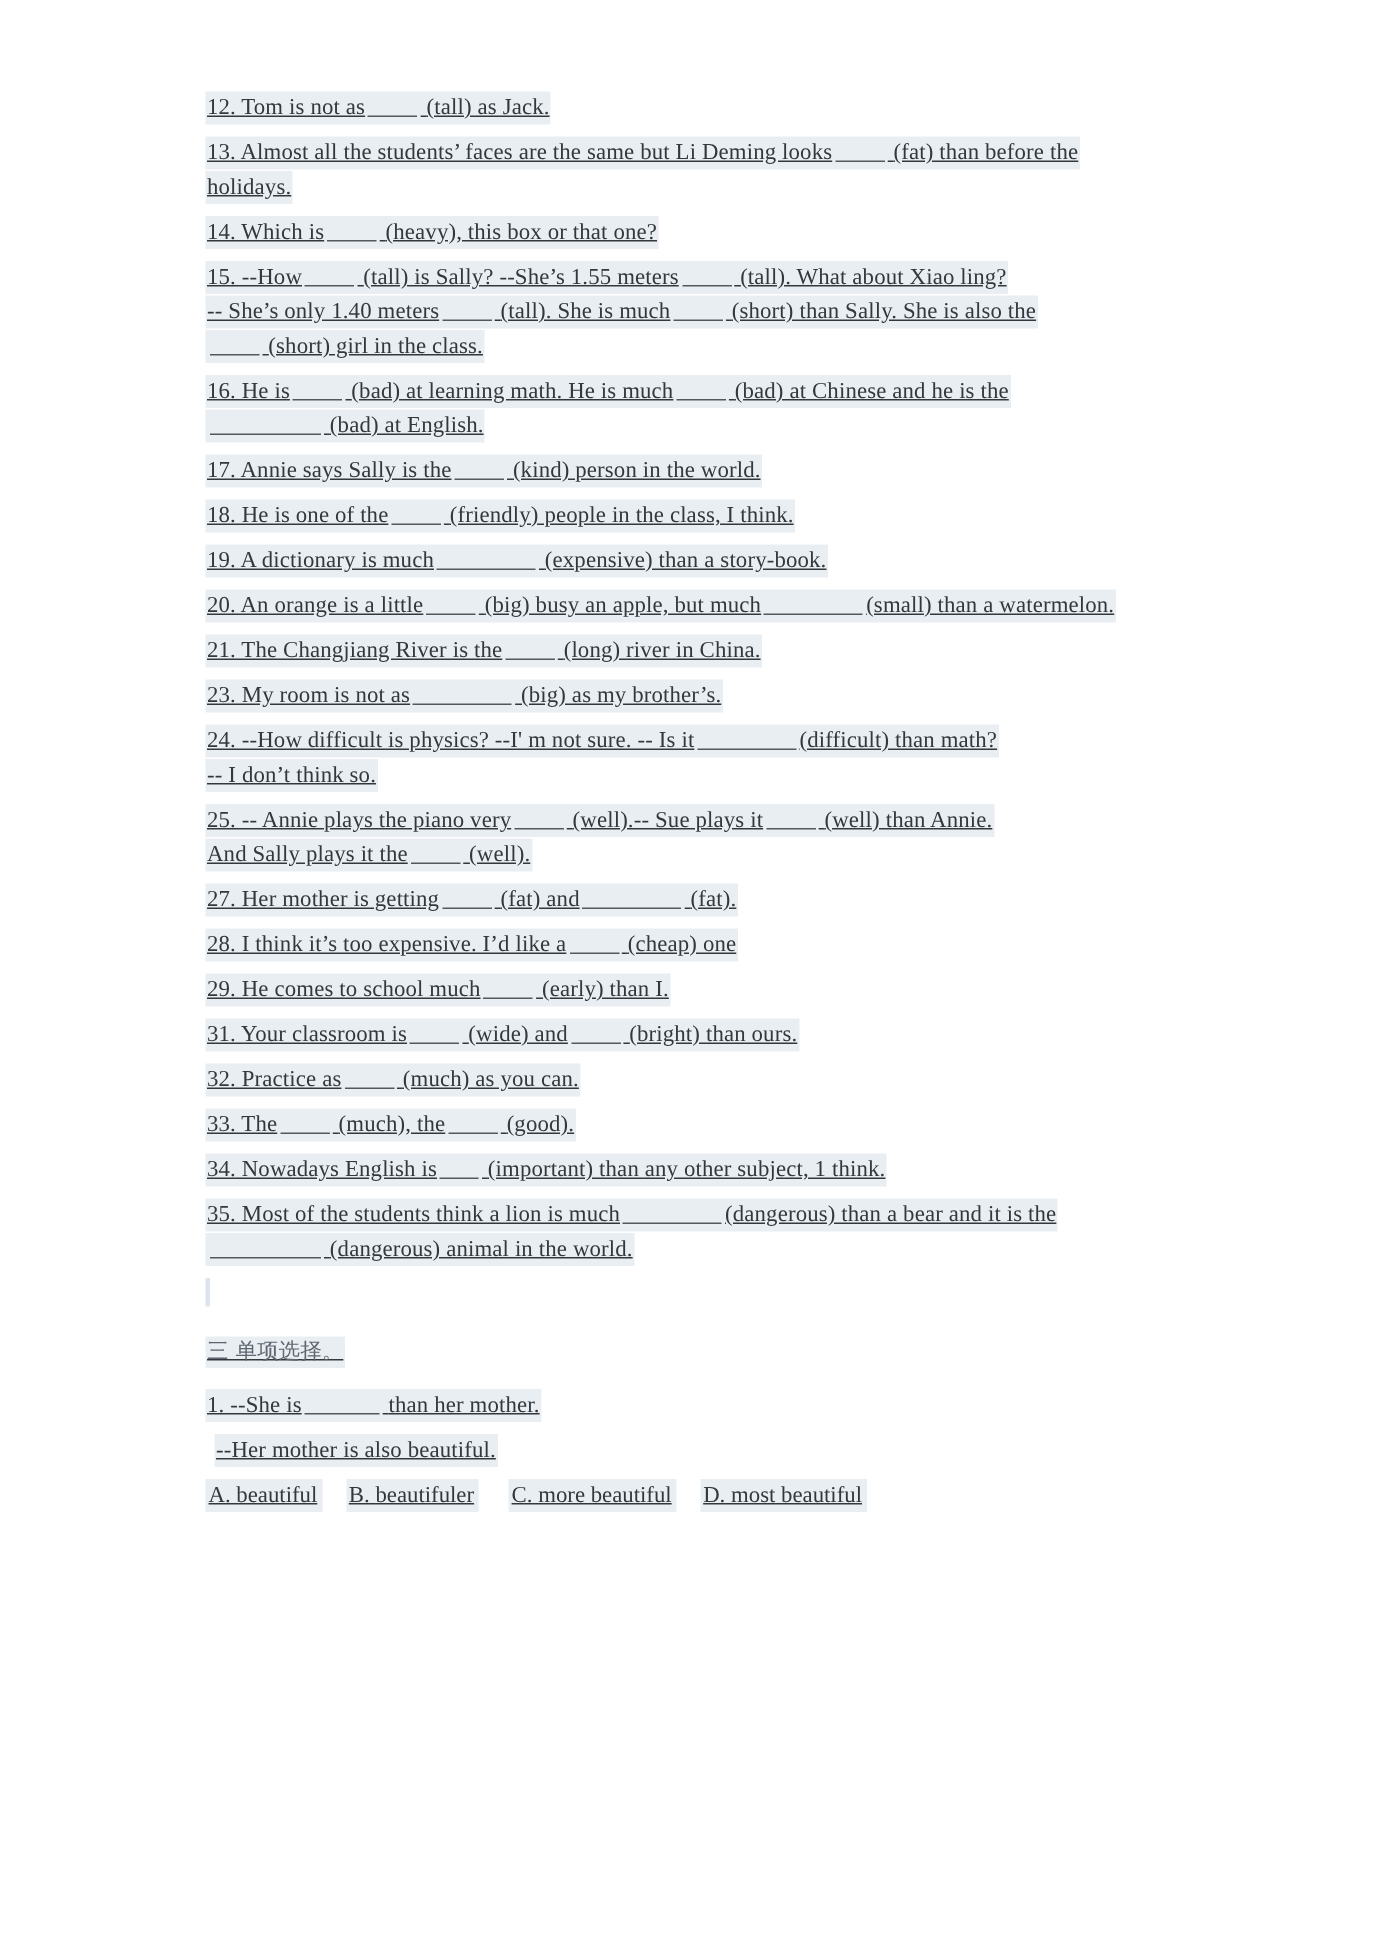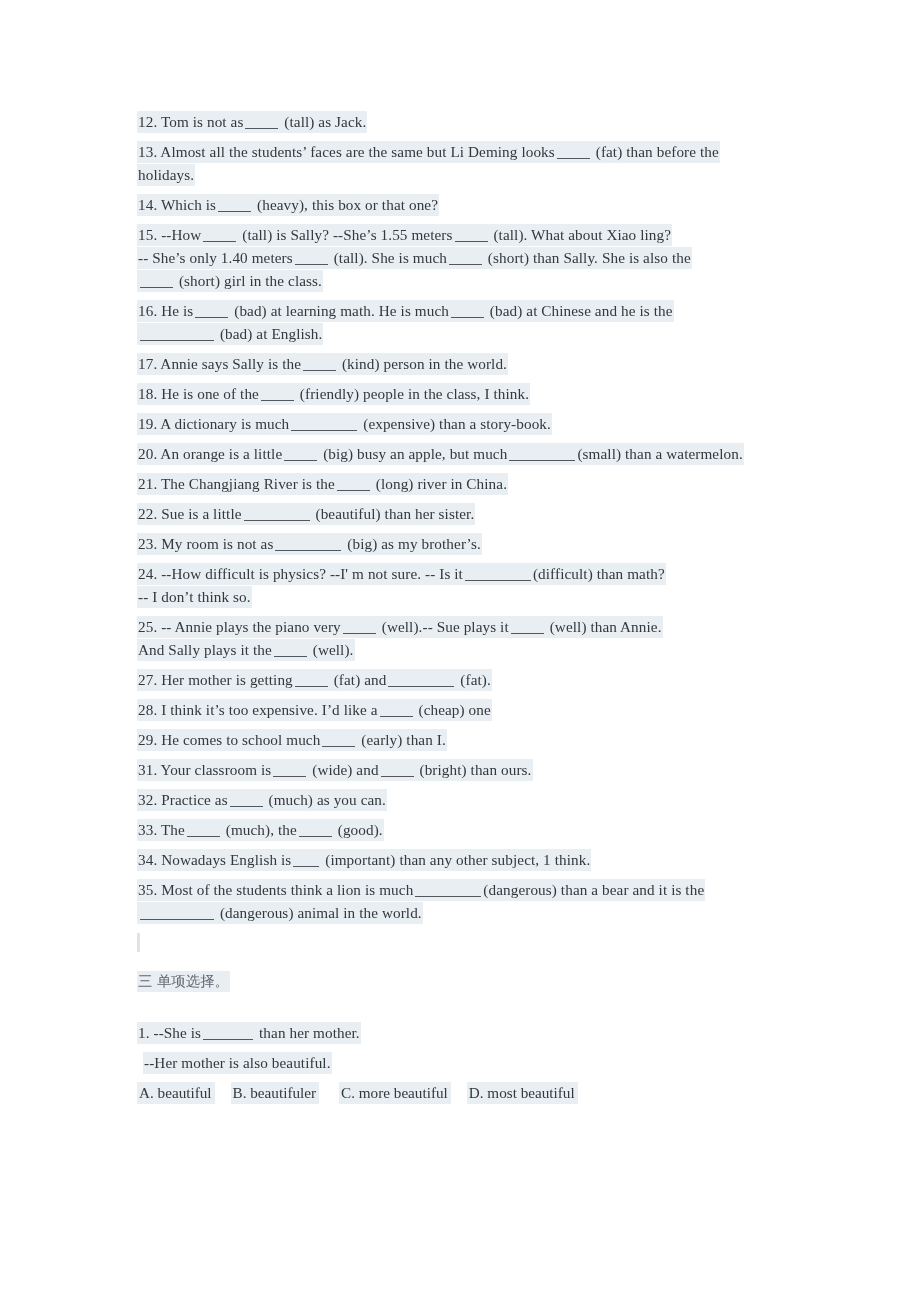--- a/index.html
+++ b/index.html
@@ -12,21 +12,22 @@
     height: 1302px;
     overflow: hidden;
     font-family: "Liberation Serif", "DejaVu Serif", serif;
     color: #33383d;
   }
   #sheet {
     position: relative;
     width: 920px;
     height: 1302px;
     box-sizing: border-box;
-    padding: 110px 130px 0 137px;
+    padding: 60px 130px 0 137px;
+    text-decoration: underline;
   }
   .q {
     margin: 0 0 7px 0;
     font-size: 15.2px;
     line-height: 23px;
     letter-spacing: 0.1px;
   }
   
   .hl {
     background: #e9eef3;
@@ -45,21 +46,21 @@
   .b4 { width: 33px; }
   .b6 { width: 50px; }
   .b8 { width: 66px; }
   .b9 { width: 74px; }
   .cn {
     color: #5f6670;
     font-family: "DejaVu Sans", "Liberation Sans", sans-serif;
     font-size: 14.4px;
   }
   .section-head {
-    margin: 18px 0 28px 0;
+    margin: 18px 0 12px 0;
     font-size: 15px;
     line-height: 23px;
   }
   .caret-line {
     margin: 8px 0 4px 0;
     height: 20px;
   }
   .caret {
     display: inline-block;
     width: 3px;
@@ -100,21 +101,20 @@
   <p class="q"><span class="hl"><span>17. Annie says Sally is the</span><span class="blank b4"></span> <span>(kind) person in the world.</span></span></p>
 
   <p class="q"><span class="hl"><span>18. He is one of the</span><span class="blank b4"></span> <span>(friendly) people in the class, I think.</span></span></p>
 
   <p class="q"><span class="hl"><span>19. A dictionary is much</span><span class="blank b8"></span> <span>(expensive) than a story-book.</span></span></p>
 
   <p class="q"><span class="hl"><span>20. An orange is a little</span><span class="blank b4"></span> <span>(big) busy an apple, but much</span><span class="blank b8"></span><span>(small) than a watermelon.</span></span></p>
 
   <p class="q"><span class="hl"><span>21. The Changjiang River is the</span><span class="blank b4"></span> <span>(long) river in China.</span></span></p>
 
-  <p class="q"><span class="hl"><span>22. Sue is a little</span><span class="blank b8"></span> <span>(beautiful) than her sister.</span></span></p>
 
   <p class="q"><span class="hl"><span>23. My room is not as</span><span class="blank b8"></span> <span>(big) as my brother’s.</span></span></p>
 
   <p class="q"><span class="hl"><span>24. --How difficult is physics? --I' m not sure. -- Is it</span><span class="blank b8"></span><span>(difficult) than math?</span></span><br><span class="hl">-- I don’t think so.</span></p>
 
   <p class="q"><span class="hl"><span>25. -- Annie plays the piano very</span><span class="blank b4"></span> <span>(well).-- Sue plays it</span><span class="blank b4"></span> <span>(well) than Annie.</span></span><br><span class="hl"><span>And Sally plays it the</span><span class="blank b4"></span> <span>(well).</span></span></p>
 
 
   <p class="q"><span class="hl"><span>27. Her mother is getting</span><span class="blank b4"></span> <span>(fat) and</span><span class="blank b8"></span> <span>(fat).</span></span></p>
 

